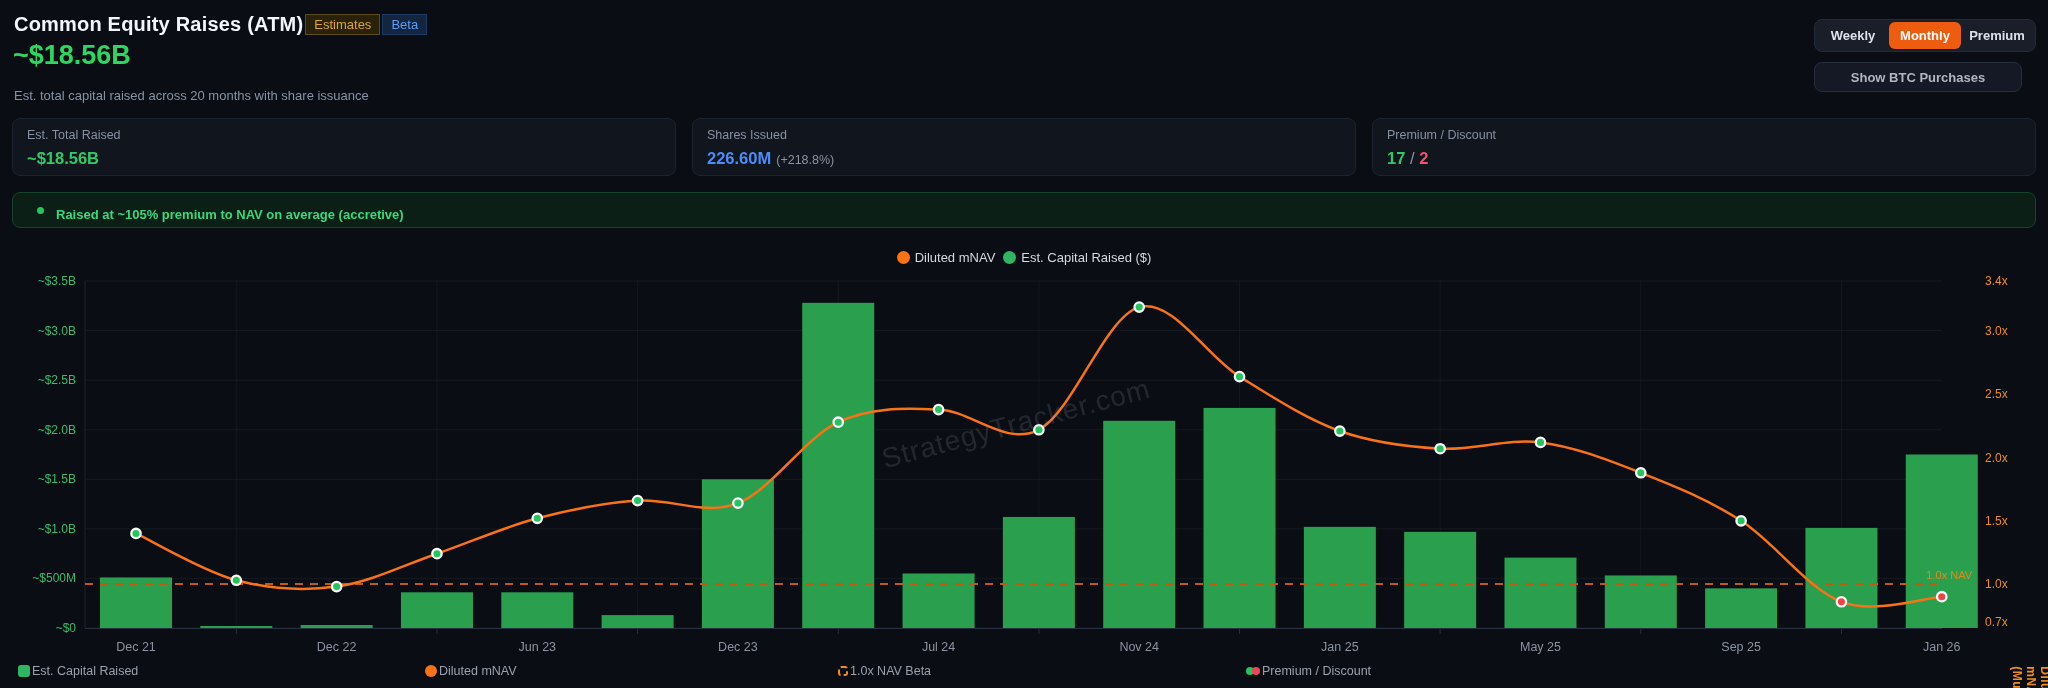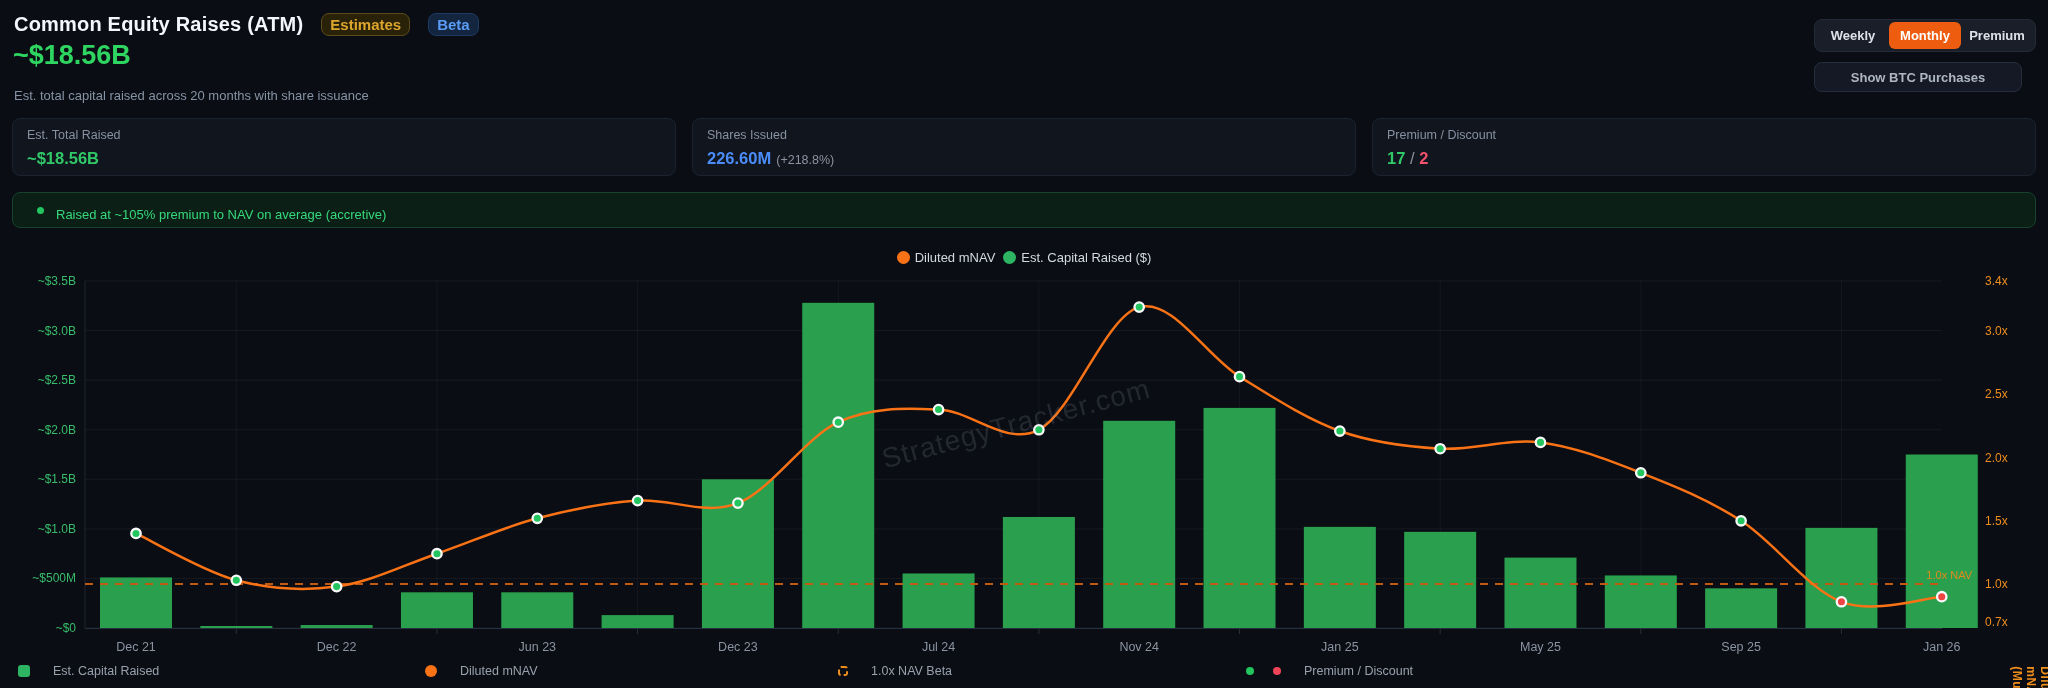--- a/index.html
+++ b/index.html
@@ -1,22 +1,22 @@
 <!DOCTYPE html>
 <html><head>
 <meta charset="utf-8">
 <style>
   html,body{margin:0;padding:0;background:#0a0d13;}
   body{width:2048px;height:688px;position:relative;overflow:hidden;
        font-family:"Liberation Sans","DejaVu Sans",sans-serif;color:#e5e9f0;}
 
   
-  .title-row{position:absolute;left:14px;top:13px;display:flex;align-items:center;gap:18px;}
+  .title-row{position:absolute;left:14px;top:13px;display:flex;align-items:center;gap:2px;}
   .page-title{font-size:20px;font-weight:700;color:#f3f6fa;letter-spacing:.2px;}
-  .badge{font-size:15px;font-weight:700;padding:3px 8px;border-radius:8px;line-height:1;}
+  .badge{font-size:13px;font-weight:400;padding:3px 8px;border-radius:0;line-height:1;}
   .badge-est{color:#dca62c;background:#2a2109;border:1px solid #5d4c1a;}
   .badge-beta{color:#5b9cf6;background:#13253f;border:1px solid #1d3a63;}
   .big-value{position:absolute;left:13px;top:40px;font-size:27px;font-weight:700;color:#2ed661;}
   .subtitle{position:absolute;left:14px;top:88px;font-size:13px;color:#8693a5;}
 
   .segmented{position:absolute;left:1814px;top:19px;width:222px;height:33px;background:#191e29;
              border:1px solid #232b39;border-radius:8px;display:flex;align-items:flex-end;padding:2px;box-sizing:border-box;}
   .seg-btn{flex:1;height:27px;border:none;background:transparent;color:#dde2ea;font-size:13px;font-weight:700;
            border-radius:6px;cursor:pointer;font-family:inherit;}
   .seg-btn.active{background:#ed5c0f;color:#fff;}
@@ -29,37 +29,37 @@
              padding:9px 14px;box-sizing:border-box;}
   .stat-label{font-size:12.5px;color:#8791a2;}
   .stat-value{font-size:16.5px;font-weight:700;margin-top:7px;}
   .v-green{color:#31c968;} .v-blue{color:#4b8df8;} .v-red{color:#f4516c;} .v-gray{color:#8b93a1;font-weight:400;}
   .stat-change{font-size:12.5px;color:#8b93a1;font-weight:400;margin-left:5px;}
 
   
   .banner{position:absolute;left:12px;top:192px;width:2024px;height:36px;background:#0b1f16;
           border:1px solid #17422c;border-radius:8px;display:flex;align-items:center;box-sizing:border-box;padding-left:24px;}
   .banner-dot{width:7px;height:7px;border-radius:50%;background:#22c55e;margin-right:12px;}
-  .banner-text{font-size:13px;font-weight:400;color:#36d97b;margin-top:8px;}
+  .banner-text{font-size:13px;font-weight:700;color:#36d97b;margin-top:8px;}
 
   
   .chart-area{position:absolute;left:0;top:240px;width:2048px;height:448px;}
   .legend-top{position:absolute;left:0;top:10px;width:100%;display:flex;justify-content:center;gap:8px;}
   .legend-item{display:flex;align-items:center;gap:5px;font-size:13px;color:#d4d9e0;}
   .dot{width:13px;height:13px;border-radius:50%;}
   #chart-svg{position:absolute;left:0;top:0;}
   #chart-svg text{font-family:"Liberation Sans","DejaVu Sans",sans-serif;}
   .axis-title-right{position:absolute;left:2010px;top:455px;transform:translateY(-50%);
       writing-mode:vertical-rl;font-size:12px;font-weight:700;color:#ef8e1d;letter-spacing:.4px;}
 
   .watermark{position:absolute;left:878px;top:168px;font-size:28px;color:rgba(148,163,184,0.18);
              transform:rotate(-15deg);letter-spacing:1px;white-space:nowrap;}
 
   .legend-bottom{position:absolute;left:0;top:424px;width:2048px;height:20px;}
-  .lb-item{position:absolute;display:flex;align-items:center;gap:23px;font-size:12.5px;color:#99a1ad;}
+  .lb-item{position:absolute;display:flex;align-items:center;gap:2px;font-size:12.5px;color:#99a1ad;}
   .sq-green{width:12px;height:12px;border-radius:3px;background:#2db563;}
   .dot-orange{width:12px;height:12px;border-radius:50%;background:#f97316;}
   .dashed-sq{width:10px;height:10px;border:2px dashed #ef8e1d;border-radius:3px;box-sizing:border-box;background:transparent;}
   .mini-dot{width:8px;height:8px;border-radius:50%;}
 </style>
 </head>
 <body>
 
 <div class="title-row">
   <span class="page-title">Common Equity Raises (ATM)</span>

